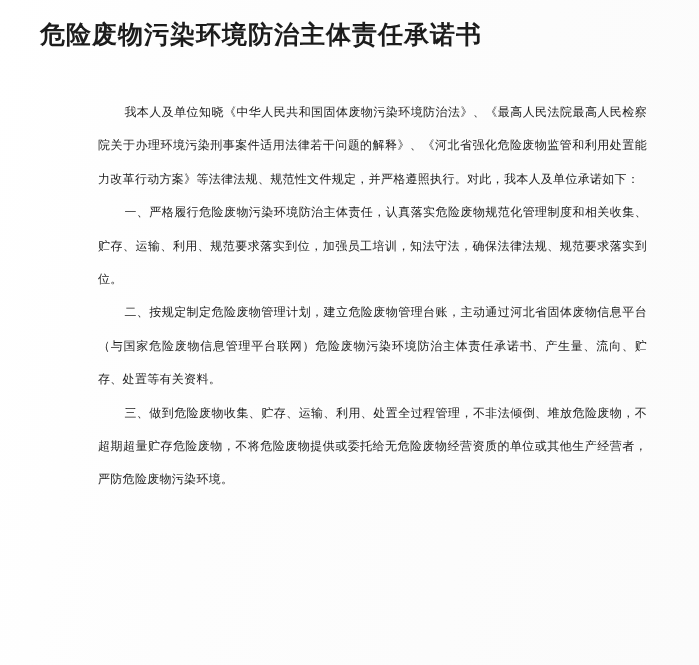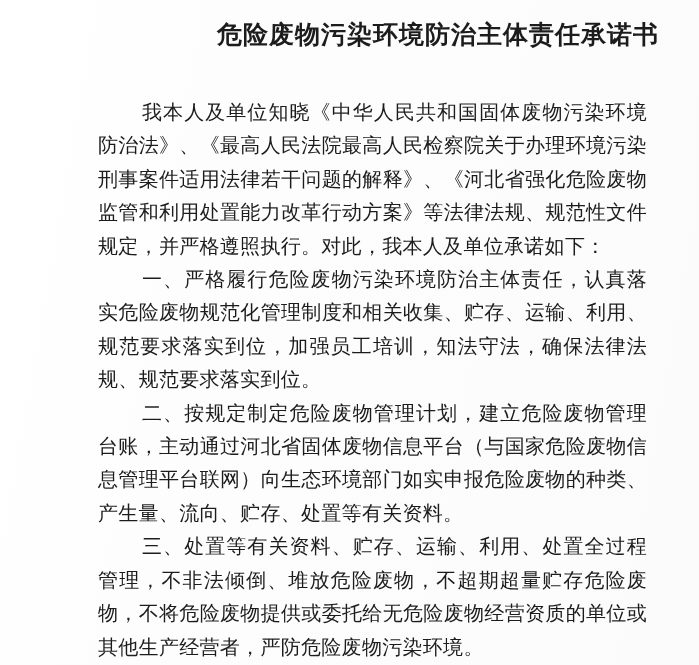--- a/index.html
+++ b/index.html
@@ -20,45 +20,45 @@
     font-family: "Liberation Serif", "DejaVu Serif", serif;
   }
   .document-page {
     width: 699px;
     height: 665px;
     background: linear-gradient(100deg, #ffffff 0%, #fdfdfd 35%, #fbfbfb 100%);
   }
   .page-title {
     margin: 0;
     padding: 16px 40px 0 40px;
-    text-align: right;
+    text-align: left;
     font-size: 25px;
     font-weight: 700;
     line-height: 38px;
     letter-spacing: 1px;
     color: var(--text-color);
   }
   .content {
     margin: 42px 52px 0 98px;
   }
   .content p {
     margin: 0;
-    font-size: 20px;
+    font-size: 12px;
     line-height: 33.4px;
     letter-spacing: 0.3px;
     text-align: justify;
     text-justify: inter-character;
     text-indent: 2.2em;
     color: var(--text-color);
   }
 </style>
 </head>
 <body>
 
 <div class="document-page">
   <h1 class="page-title">危险废物污染环境防治主体责任承诺书</h1>
   <div class="content">
     <p>我本人及单位知晓《中华人民共和国固体废物污染环境防治法》、《最高人民法院最高人民检察院关于办理环境污染刑事案件适用法律若干问题的解释》、《河北省强化危险废物监管和利用处置能力改革行动方案》等法律法规、规范性文件规定，并严格遵照执行。对此，我本人及单位承诺如下：</p>
     <p>一、严格履行危险废物污染环境防治主体责任，认真落实危险废物规范化管理制度和相关收集、贮存、运输、利用、规范要求落实到位，加强员工培训，知法守法，确保法律法规、规范要求落实到位。</p>
-    <p>二、按规定制定危险废物管理计划，建立危险废物管理台账，主动通过河北省固体废物信息平台（与国家危险废物信息管理平台联网）向生态环境部门如实申报危险废物的种类、产生量、流向、贮存、处置等有关资料。</p>
-    <p>三、处置等有关资料、贮存、运输、利用、处置全过程管理，不非法倾倒、堆放危险废物，不超期超量贮存危险废物，不将危险废物提供或委托给无危险废物经营资质的单位或其他生产经营者，严防危险废物污染环境。</p>
+    <p>二、按规定制定危险废物管理计划，建立危险废物管理台账，主动通过河北省固体废物信息平台（与国家危险废物信息管理平台联网）危险废物污染环境防治主体责任承诺书、产生量、流向、贮存、处置等有关资料。</p>
+    <p>三、做到危险废物收集、贮存、运输、利用、处置全过程管理，不非法倾倒、堆放危险废物，不超期超量贮存危险废物，不将危险废物提供或委托给无危险废物经营资质的单位或其他生产经营者，严防危险废物污染环境。</p>
   </div>
 </div>
 
 </body></html>

